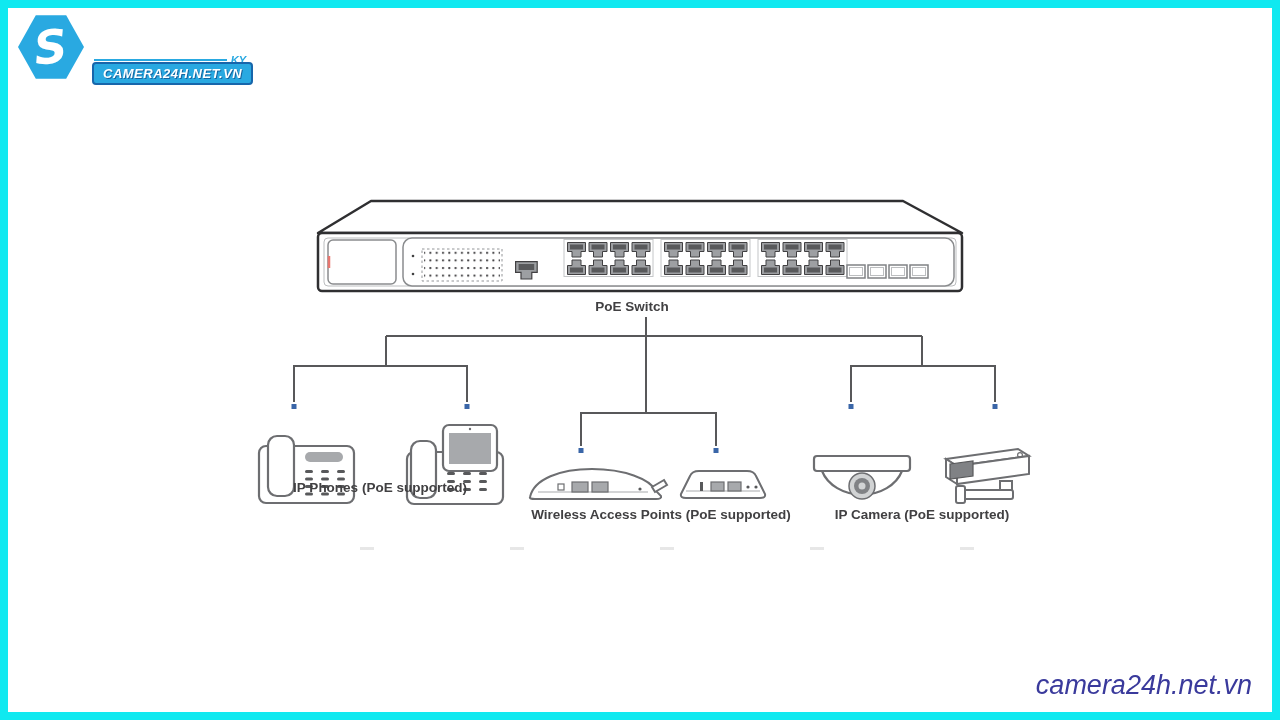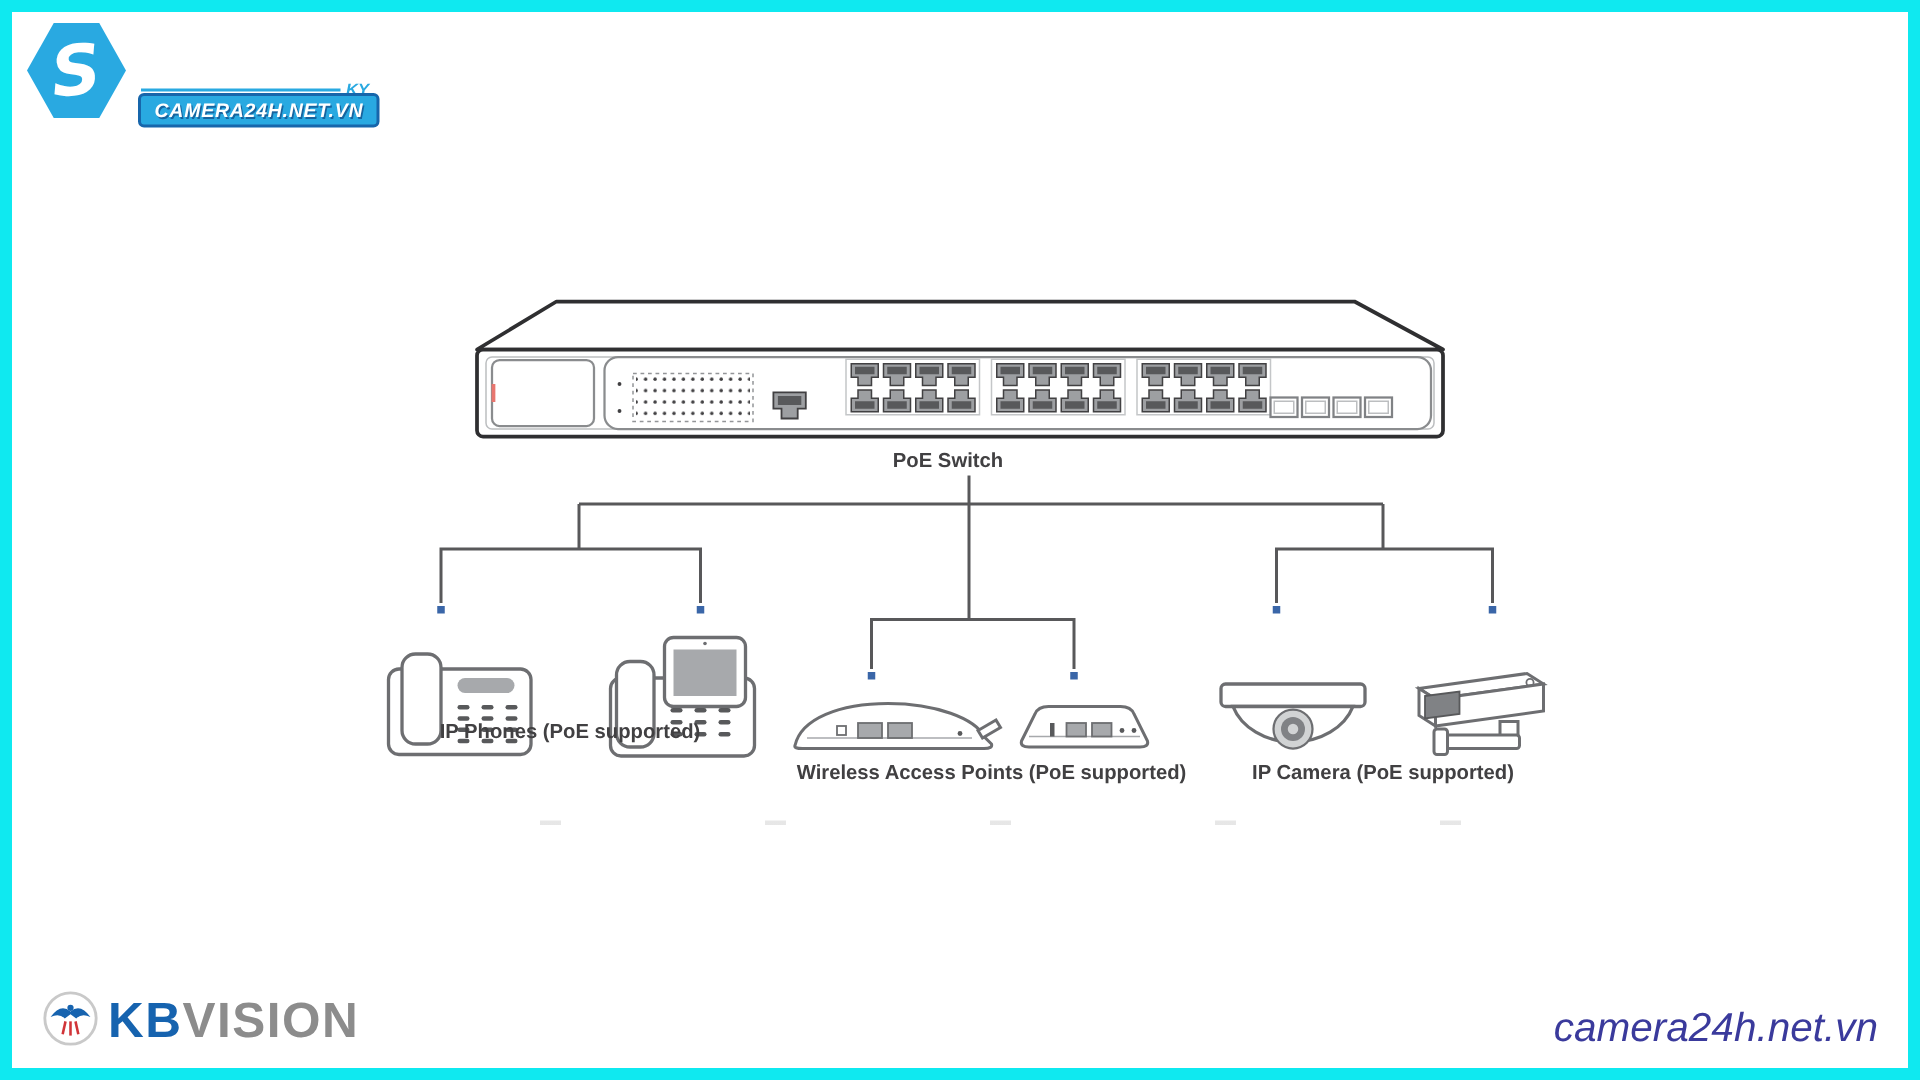--- a/index.html
+++ b/index.html
@@ -225,32 +225,17 @@
     </g>
   </svg>
 
   <div class="diag-label" style="left:632px;top:299px;">PoE Switch</div>
   <div class="diag-label" style="left:380px;top:480px;">IP Phones (PoE supported)</div>
   <div class="diag-label" style="left:661px;top:507px;">Wireless Access Points (PoE supported)</div>
   <div class="diag-label" style="left:922px;top:507px;">IP Camera (PoE supported)</div>
 
   <div class="artifact-strip"></div>
 
-  <div class="kbvision">
-    <svg width="38" height="38" viewBox="0 0 40 40">
-      <circle cx="20" cy="20" r="18" fill="#ffffff" stroke="#c9c9c9" stroke-width="2"></circle>
-      <path d="M6,19 Q13,9 20,15 Q27,9 34,19 Q28,16 24,20 L20,17 L16,20 Q12,16 6,19 Z" fill="#1663af"></path>
-      <circle cx="20" cy="12.5" r="2.2" fill="#1663af"></circle>
-      <g stroke="#d13438" stroke-width="1.8">
-        <line x1="16.5" y1="22" x2="14.5" y2="31"></line>
-        <line x1="20" y1="22" x2="20" y2="32"></line>
-        <line x1="23.5" y1="22" x2="25.5" y2="31"></line>
-      </g>
-    </svg>
-    <div class="kb-text">
-      <span class="kb-prefix">KB</span><span class="kb-suffix">VISION</span>
-    </div>
-  </div>
 
   <div class="website">camera24h.net.vn</div>
 
   <div class="border-overlay"></div>
 </div>
 
 </body></html>

